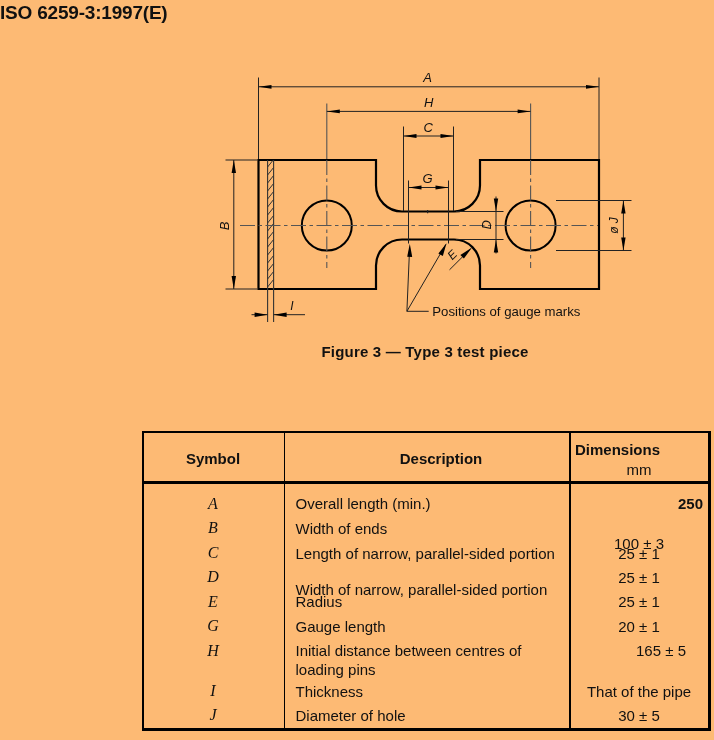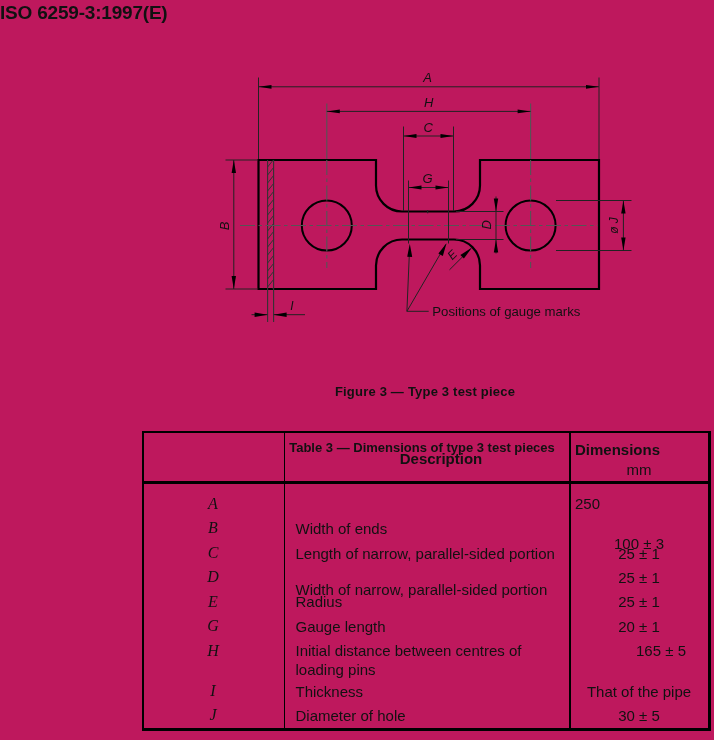--- a/index.html
+++ b/index.html
@@ -1,19 +1,19 @@
 <!DOCTYPE html>
 <html><head>
 <meta charset="utf-8">
 <style>
   html,body{margin:0;padding:0;background:#fff;}
-  #page{position:relative;width:714px;height:740px;background:#be185d;
+  #page{position:relative;width:714px;height:740px;background:#fdba74;
         font-family:"Liberation Sans",sans-serif;color:#111;overflow:hidden;}
   .abs{position:absolute;white-space:nowrap;}
-  .cap{font-weight:bold;font-size:13px;line-height:18px;margin-top:40px;}
+  .cap{font-weight:bold;font-size:15px;line-height:18px;}
   .cell{font-size:15px;line-height:16px;}
   .hdr{font-weight:bold;font-size:15px;line-height:16px;}
   .sym{font-family:"Liberation Serif",serif;font-style:italic;font-size:16px;line-height:16px;}
 </style>
 </head>
 <body>
 <div id="page">
 
   <div class="abs" style="left:0px;top:1.5px;font-size:19px;font-weight:bold;letter-spacing:-0.2px;">ISO 6259-3:1997(E)</div>
 
@@ -148,41 +148,42 @@
       <line x1="406.9" y1="311.3" x2="445.9" y2="244.3"></line>
     </g>
     <polygon points="409.8,243.8 412.2,256.9 407.2,256.7" fill="#000"></polygon>
     <polygon points="446.5,243.3 442.8,256.1 438.4,253.5" fill="#000"></polygon>
 
     <text x="432.3" y="315.7" font-size="13.2" fill="#111">Positions of gauge marks</text>
   </svg>
 
   <div class="abs cap" style="left:260px;top:342.5px;width:330px;text-align:center;letter-spacing:0.2px;">Figure 3 — Type 3 test piece</div>
 
-  <div class="abs cap" style="left:257px;top:399px;width:330px;text-align:center;">Table 3 — Dimensions of type 3 test pieces</div>
 
   <div class="abs" style="left:141.8px;top:431px;width:568.8px;height:300.4px;border-style:solid;border-color:#000;border-width:2.5px 3.6px 3px 2.6px;box-sizing:border-box;"></div>
 
   <div class="abs" style="left:283.6px;top:433px;width:1.4px;height:296px;background:#000;"></div>
 
   <div class="abs" style="left:569.3px;top:433px;width:1.4px;height:296px;background:#000;"></div>
 
   <div class="abs" style="left:141.8px;top:481.4px;width:568.9px;height:2.9px;background:#000;"></div>
 
+  <div class="abs hdr" style="left:142px;top:451.2px;width:142px;text-align:center;">Symbol</div>
 
   <div class="abs hdr" style="left:284px;top:451.2px;width:314px;text-align:center;">Description</div>
 
   <div class="abs hdr" style="left:575px;top:442.3px;width:128px;text-align:left;">Dimensions</div>
 
   <div class="abs cell" style="left:575px;top:462.3px;width:128px;text-align:center;">mm</div>
 
   <div class="abs sym" style="left:142px;top:495.6px;width:142px;text-align:center;">A</div>
 
-
-  <div class="abs cell" style="left:575px;top:496.4px;width:128px;text-align:left;">250</div>
+  <div class="abs cell" style="left:295.5px;top:496.4px;">Overall length (min.)</div>
+
+  <div class="abs cell" style="left:575px;top:496.4px;width:128px;text-align:right;font-weight:bold;">250</div>
 
   <div class="abs sym" style="left:142px;top:520.4px;width:142px;text-align:center;">B</div>
 
   <div class="abs cell" style="left:295.5px;top:521.2px;">Width of ends</div>
 
   <div class="abs cell" style="left:575px;top:521.2px;width:128px;text-align:center;margin-top:15px;">100 ± 3</div>
 
   <div class="abs sym" style="left:142px;top:544.7px;width:142px;text-align:center;">C</div>
 
   <div class="abs cell" style="left:295.5px;top:545.5px;">Length of narrow, parallel-sided portion</div>

